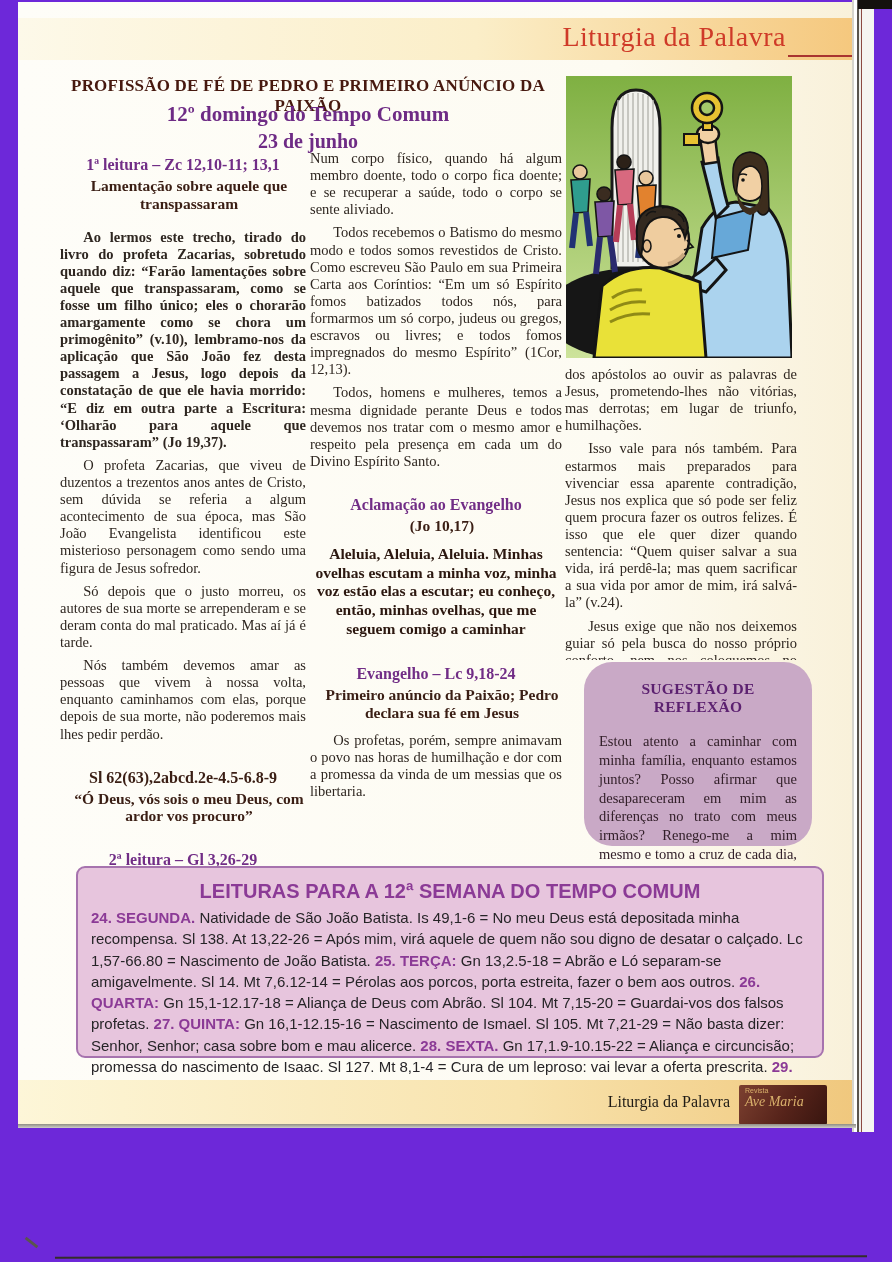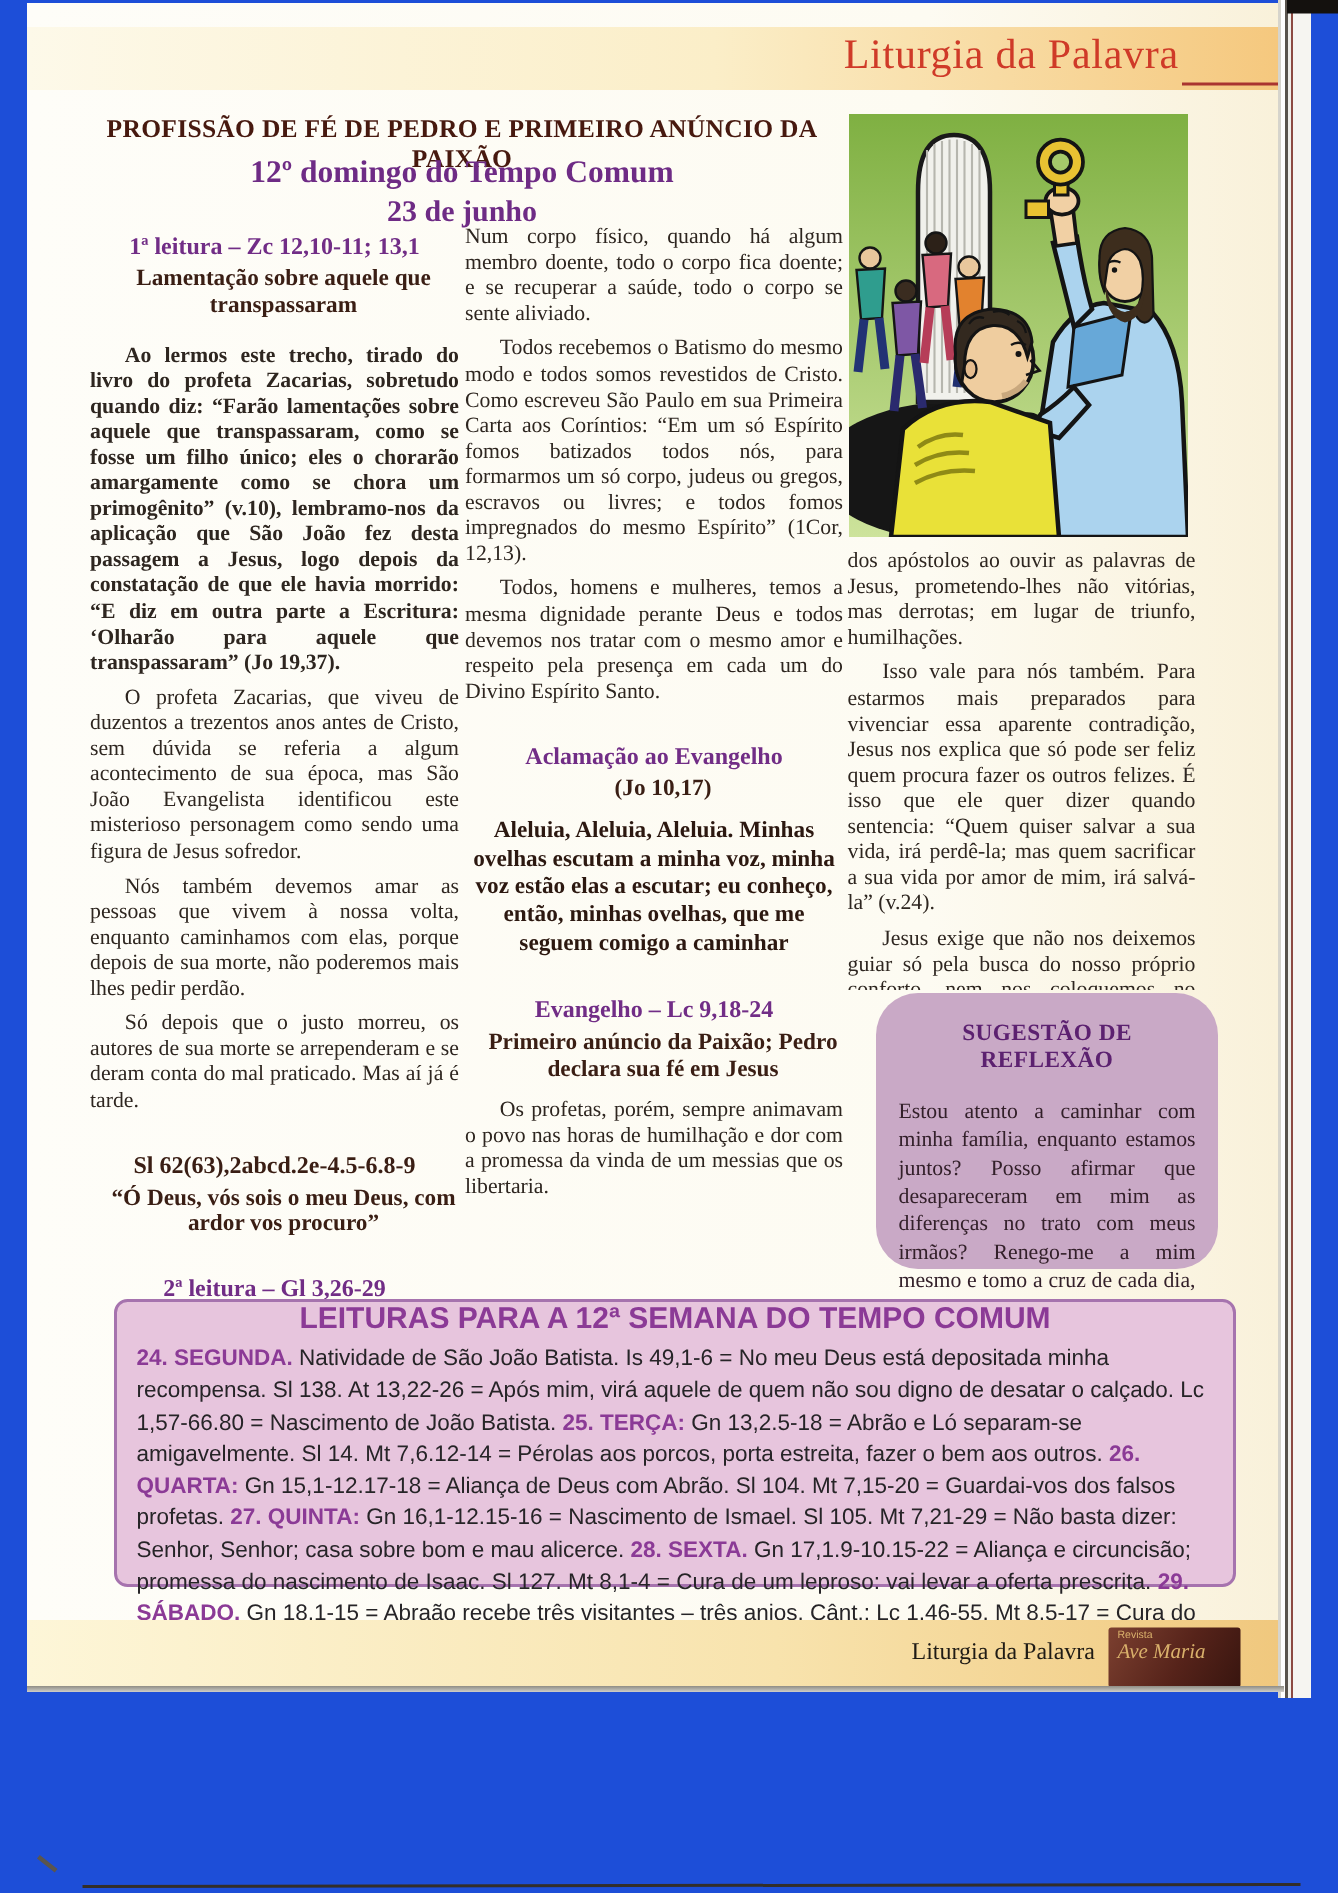--- a/index.html
+++ b/index.html
@@ -1,18 +1,18 @@
 <!DOCTYPE html>
 <html><head>
 <meta charset="utf-8">
 <style>
   html,body { margin:0; padding:0; background:#e9e9e7; }
   .scan {
     position:relative; width:892px; height:1262px; margin:0 auto;
-    background:#1d4ed8; overflow:hidden;
+    background:#6d28d9; overflow:hidden;
     font-family:"Liberation Serif", serif; color:#2e2620;
   }
   
   .page {
     position:absolute; left:18px; top:2px; width:834px; height:1124px;
     background:linear-gradient(to right, #fefdf8 0%, #fdfbf2 72%, #f9f1da 100%);
   }
   .top-band {
     position:absolute; left:0; top:16px; width:100%; height:42px;
     background:linear-gradient(to right, #fdf9e9 0%, #fbeec8 55%, #f5c87e 100%);
@@ -71,21 +71,21 @@
   .reflection-title {
     text-align:center; font-weight:bold; font-size:15.5px; color:#5c2170;
     margin:0 0 16px 0; letter-spacing:0.3px;
   }
   .reflection-text { font-size:14.5px; line-height:1.3; text-align:justify; color:#33202a; margin:0; }
 
   
   .weekly {
     position:absolute; left:58px; top:864px; width:748px; height:192px;
     background:#e7c5dd; border:2px solid #a673ae; border-radius:9px;
-    padding:0 13px; box-sizing:border-box;
+    padding:12px 13px; box-sizing:border-box;
     font-family:"Liberation Sans", sans-serif;
   }
   .weekly-title {
     text-align:center; font-weight:bold; font-size:20px; color:#8b3a96; margin:0 0 4px 0;
   }
   .weekly-text { margin:0; font-size:15px; line-height:1.42; color:#262427; text-align:left; }
   .weekly-text .day { color:#8b3a96; font-weight:bold; }
 
   
   .footer-band {
@@ -132,22 +132,22 @@
 
     <div class="kicker">PROFISSÃO DE FÉ DE PEDRO E PRIMEIRO ANÚNCIO DA PAIXÃO</div>
     <div class="article-title">12º domingo do Tempo Comum</div>
     <div class="article-date">23 de junho</div>
 
     <div class="col col1">
       <div class="h-ref">1ª leitura – Zc 12,10-11; 13,1</div>
       <div class="h-sub">Lamentação sobre aquele que transpassaram</div>
       <p class="gap-md">Ao lermos este trecho, tirado do livro do profeta Zacarias, sobretudo quando diz: “Farão lamentações sobre aquele que transpassaram, como se fosse um filho único; eles o chorarão amargamente como se chora um primogênito” (v.10), lembramo-nos da aplicação que São João fez desta passagem a Jesus, logo depois da constatação de que ele havia morrido: “E diz em outra parte a Escritura: ‘Olharão para aquele que transpassaram” (Jo 19,37).</p>
       <p>O profeta Zacarias, que viveu de duzentos a trezentos anos antes de Cristo, sem dúvida se referia a algum acontecimento de sua época, mas São João Evangelista identificou este misterioso personagem como sendo uma figura de Jesus sofredor.</p>
+      <p>Só depois que o justo morreu, os autores de sua morte se arrependeram e se deram conta do mal praticado. Mas aí já é tarde.</p>
       <p>Nós também devemos amar as pessoas que vivem à nossa volta, enquanto caminhamos com elas, porque depois de sua morte, não poderemos mais lhes pedir perdão.</p>
-      <p>Só depois que o justo morreu, os autores de sua morte se arrependeram e se deram conta do mal praticado. Mas aí já é tarde.</p>
       <div class="h-ref h-dark gap-lg">Sl 62(63),2abcd.2e-4.5-6.8-9</div>
       <div class="h-sub">“Ó Deus, vós sois o meu Deus, com ardor vos procuro”</div>
       <div class="h-ref gap-lg">2ª leitura – Gl 3,26-29</div>
       <div class="h-sub">Batismo, filiação divina, liberdade, a “Promessa”</div>
 
     </div>
 
     <div class="col col2">
       <p class="noindent">Num corpo físico, quando há algum membro doente, todo o corpo fica doente; e se recuperar a saúde, todo o corpo se sente aliviado.</p>
       <p>Todos recebemos o Batismo do mesmo modo e todos somos revestidos de Cristo. Como escreveu São Paulo em sua Primeira Carta aos Coríntios: “Em um só Espírito fomos batizados todos nós, para formarmos um só corpo, judeus ou gregos, escravos ou livres; e todos fomos impregnados do mesmo Espírito” (1Cor, 12,13).</p>

